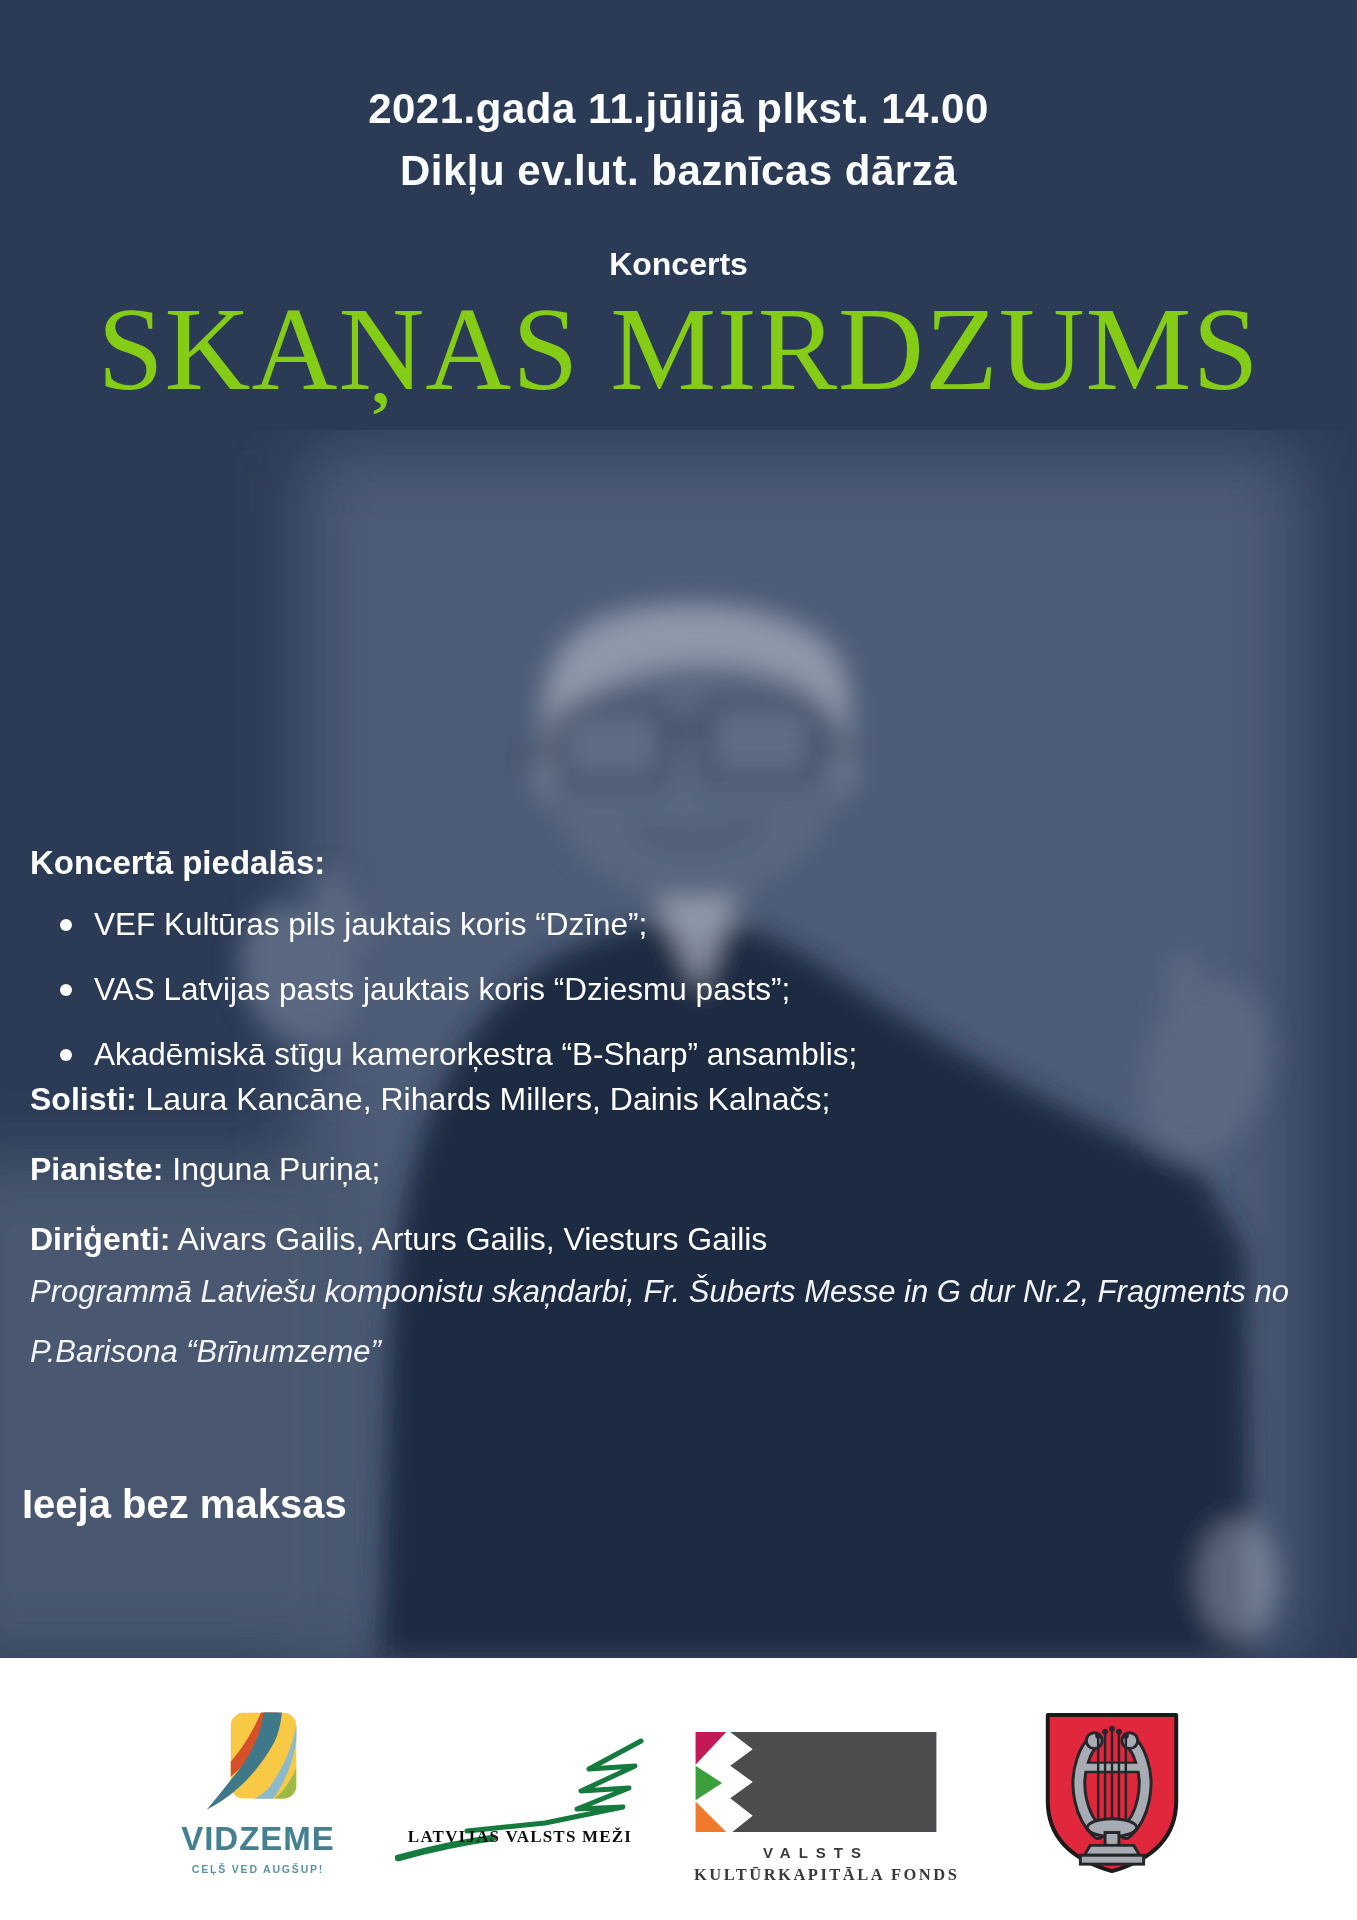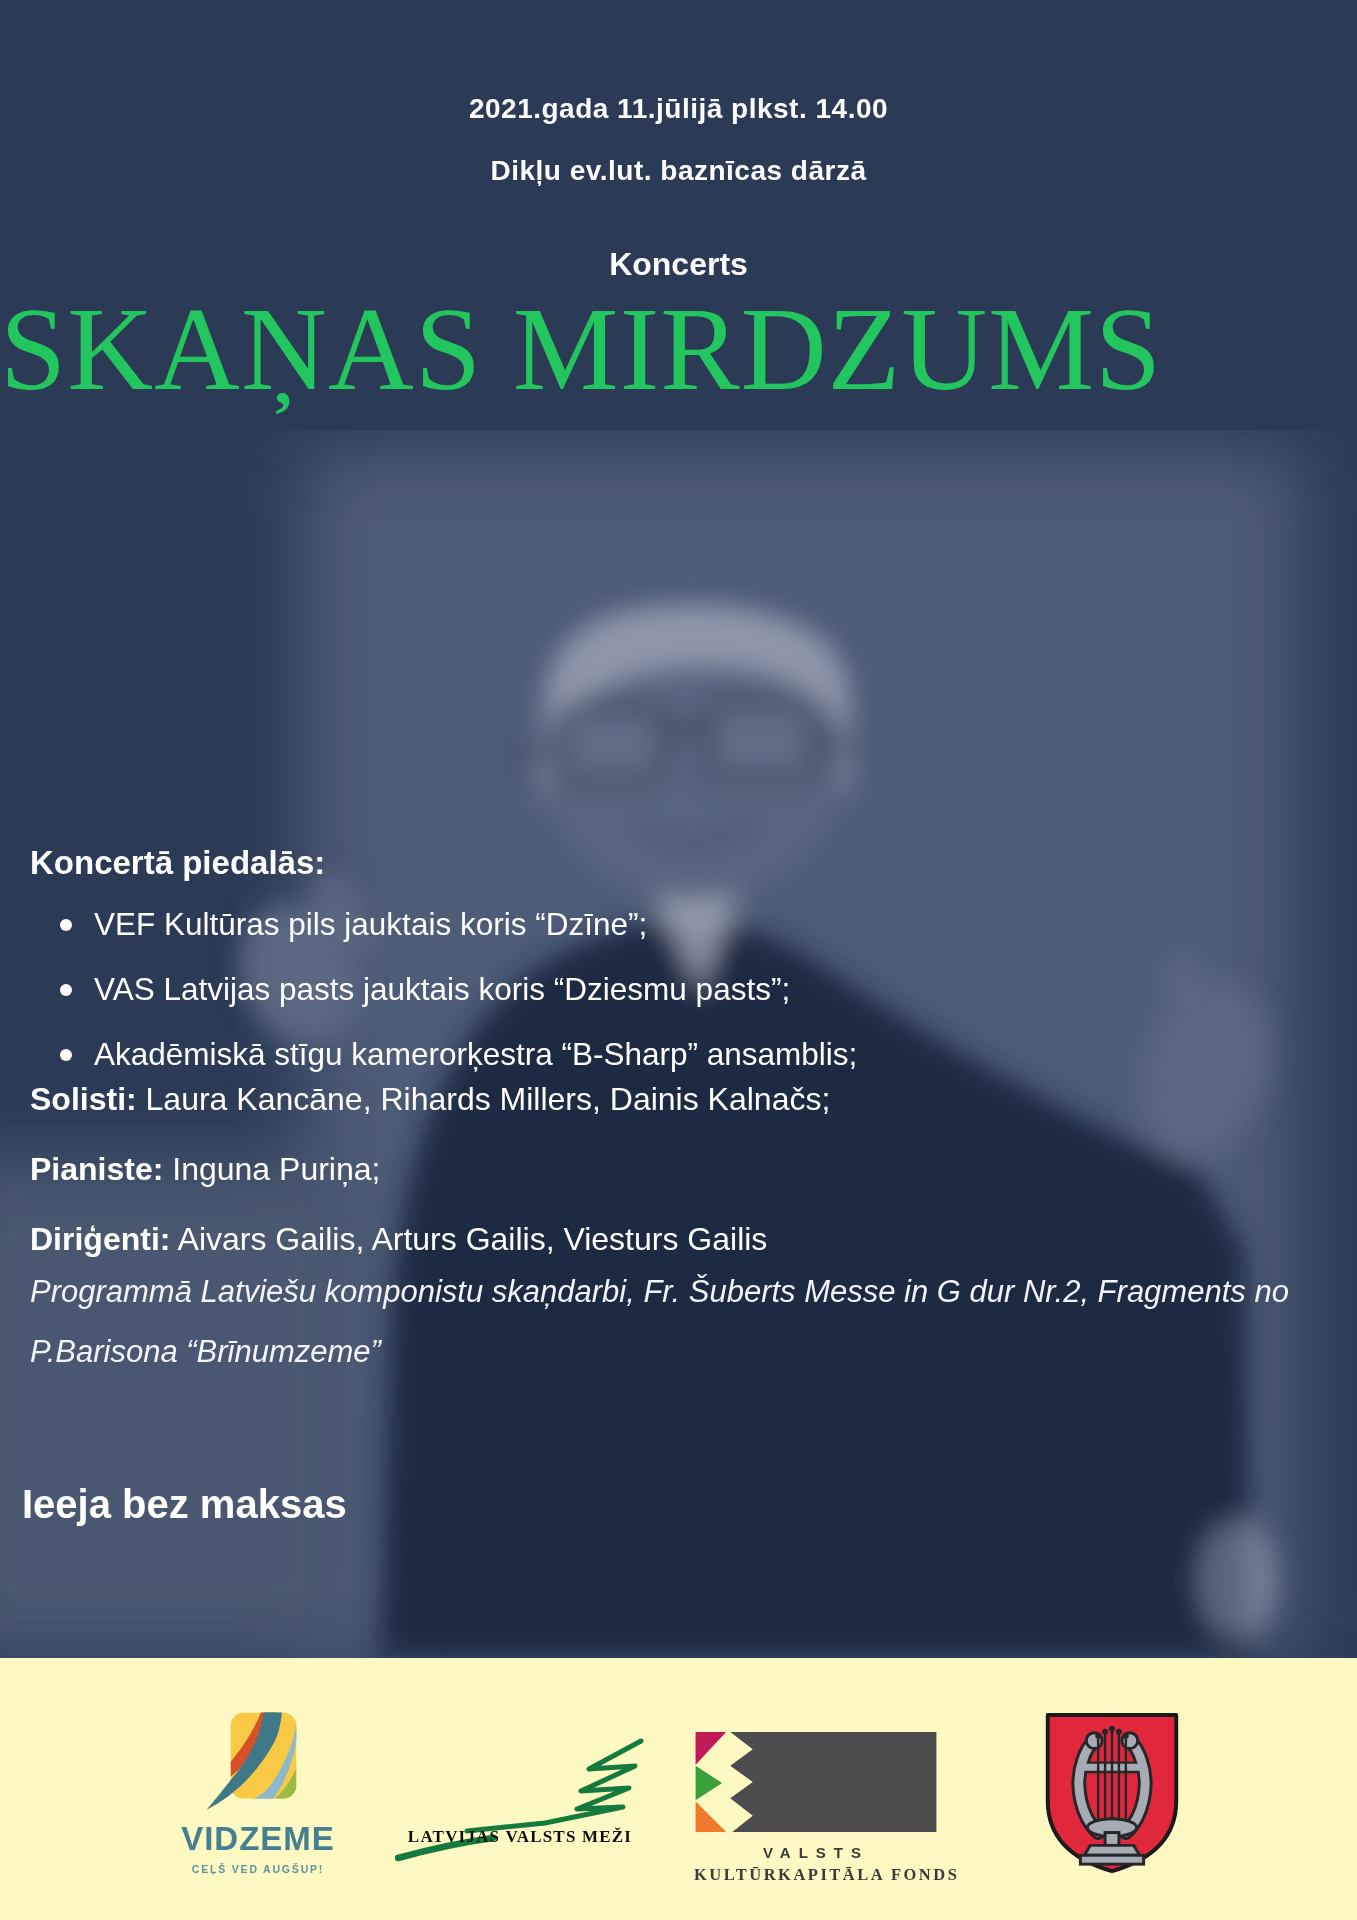--- a/index.html
+++ b/index.html
@@ -1,37 +1,37 @@
 <!DOCTYPE html>
 <html><head>
 <meta charset="utf-8">
 <style>
   html,body{margin:0;padding:0;background:#1c2638;}
   .poster{position:relative;width:1357px;height:1920px;overflow:hidden;background:#2b3b56;
           font-family:"Liberation Sans",sans-serif;color:#fff;}
   .photo{position:absolute;left:0;top:430px;width:1357px;height:1228px;}
   .header{position:absolute;top:78px;left:0;width:100%;text-align:center;
-          font-size:28px;font-weight:bold;line-height:62px;color:#fbfcfe;letter-spacing:.5px;}
+          font-size:42px;font-weight:bold;line-height:62px;color:#fbfcfe;letter-spacing:.5px;}
   .koncerts{position:absolute;top:246px;left:0;width:100%;text-align:center;
             font-size:32px;font-weight:bold;color:#fbfcfe;}
-  .title{position:absolute;top:284px;left:0;width:100%;
+  .title{position:absolute;top:284px;left:0;width:100%;text-align:center;
          font-family:"Liberation Serif",serif;font-size:119px;line-height:130px;
-         letter-spacing:1px;color:#22c55e;white-space:nowrap;}
+         letter-spacing:1px;color:#84cc16;white-space:nowrap;}
   .participants{position:absolute;left:30px;top:840px;}
   .participants h2{margin:0;font-size:33px;line-height:46px;font-weight:bold;}
   .plist{list-style:none;margin:6px 0 0 0;padding:0;font-size:31.5px;}
   .plist li{display:flex;align-items:center;line-height:65px;}
   .dot{width:12px;height:12px;border-radius:50%;background:#fff;margin:0 22px 0 30px;flex:0 0 12px;}
   .credits{position:absolute;left:30px;top:1064px;font-size:32px;line-height:70px;}
   .program{position:absolute;left:30px;top:1262px;width:1320px;font-size:31px;line-height:60px;
            font-style:italic;color:#f2f4f8;}
   .admission{position:absolute;left:22px;top:1480px;width:1320px;}
   .admission h2{margin:0;font-size:40px;line-height:48px;font-weight:bold;}
   .admission p{margin:10px 0 0 0;font-size:31px;line-height:50px;text-align:justify;color:#f6f7fa;}
-  .footer{position:absolute;left:0;top:1658px;width:1357px;height:262px;background:#fef9c3;color:#333;}
+  .footer{position:absolute;left:0;top:1658px;width:1357px;height:262px;background:#ffffff;color:#333;}
   .logo{position:absolute;}
   .vidzeme{left:133px;top:52px;width:250px;text-align:center;}
   .vidzeme .word{margin-top:2px;font-size:33px;font-weight:bold;color:#44808f;letter-spacing:1px;}
   .vidzeme .tag{margin-top:5px;font-size:10.5px;font-weight:bold;color:#5b93a1;letter-spacing:1.8px;}
   .lvm{left:395px;top:77px;width:250px;height:130px;}
   .lvm svg{position:absolute;left:0;top:0;}
   .lvm .word{position:absolute;left:0;top:92px;width:100%;text-align:center;
              font-family:"Liberation Serif",serif;font-weight:bold;font-size:17px;
              letter-spacing:1.2px;color:#0e0e0e;white-space:nowrap;}
   .vkkf{left:694px;top:74px;width:244px;text-align:center;color:#3a3a3c;}

